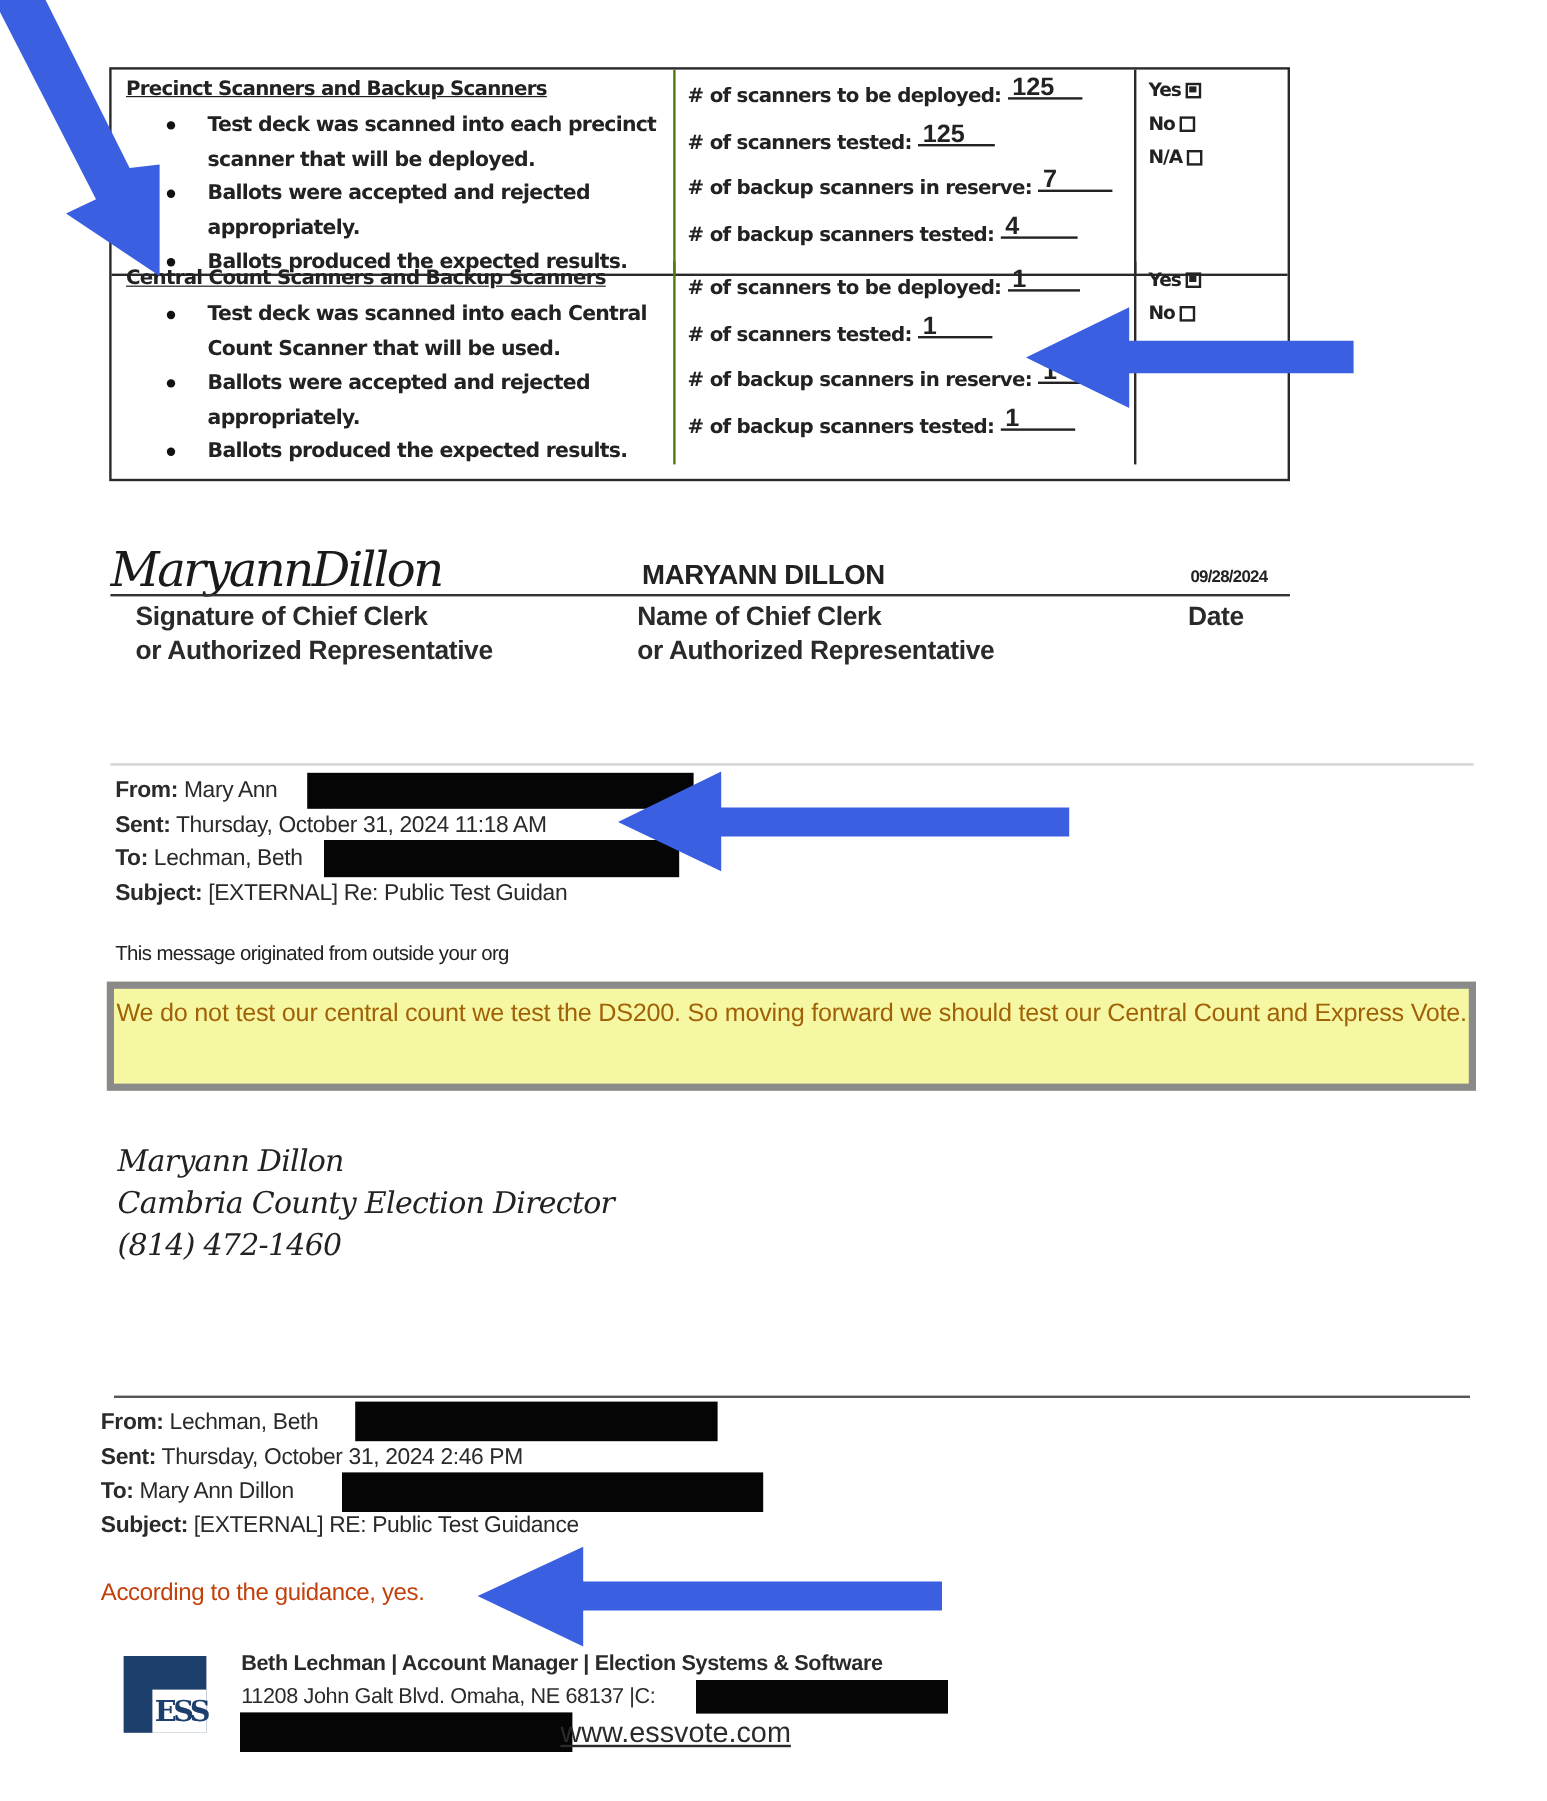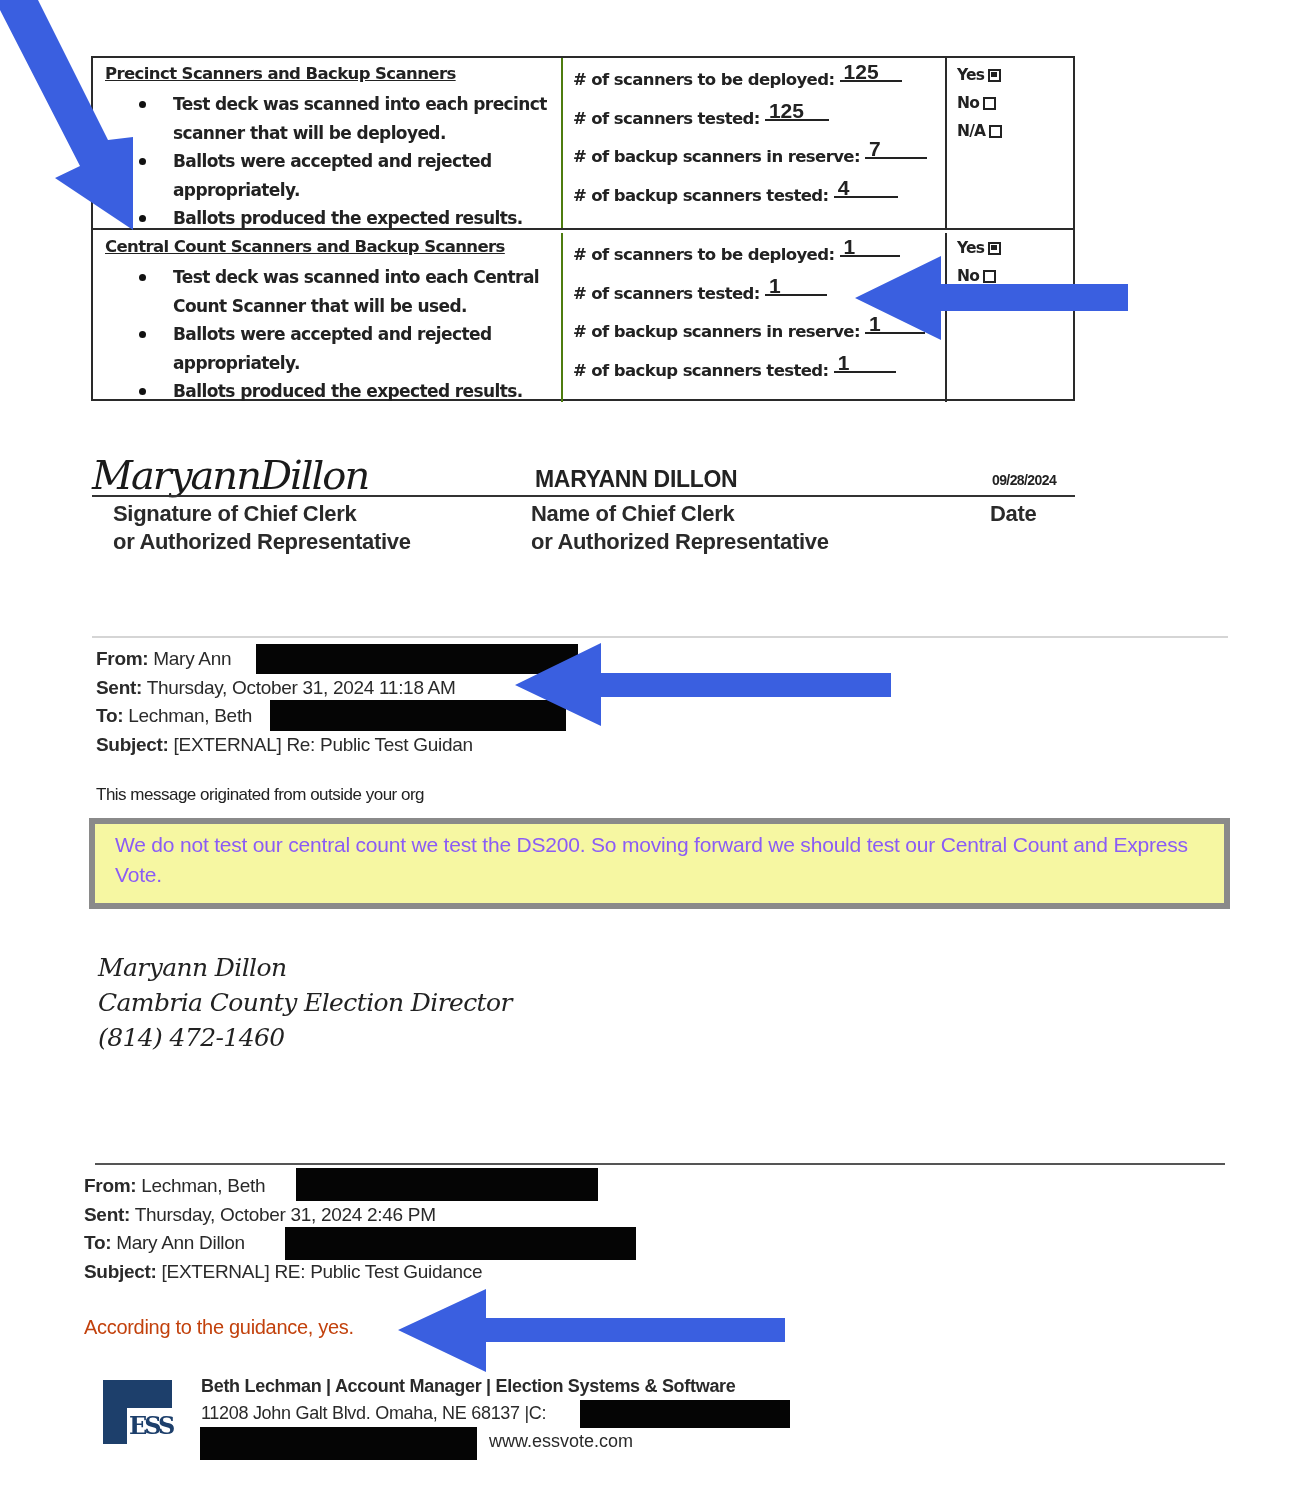--- a/index.html
+++ b/index.html
@@ -6,21 +6,21 @@
   html, body { width: 1289px; height: 1501px; background: #ffffff; overflow: hidden; }
   body { position: relative; font-family: "Liberation Sans", sans-serif; color: #1a1a1a; }
 
   
   .scan-table {
     position: absolute; left: 91px; top: 56px; width: 984px; height: 345px;
     border: 2px solid #2a2a2a;
   }
   .scan-row { position: absolute; left: 0; width: 980px; }
   .scan-row.r1 { top: 0; height: 172px; border-bottom: 2px solid #2a2a2a; }
-  .scan-row.r2 { top: 175px; height: 169px; }
+  .scan-row.r2 { top: 160px; height: 169px; }
   .col-desc { position: absolute; left: 0; top: 0; width: 470px; height: 100%; border-right: 2px solid #4d7c0f; }
   .col-counts { position: absolute; left: 470px; top: 0; width: 384px; height: 100%; border-right: 2px solid #2a2a2a; }
   .col-check { position: absolute; left: 854px; top: 0; width: 112px; height: 100%; }
 
   .sec-title {
     position: absolute; left: 12px; top: 6px;
     font-family: "DejaVu Sans", sans-serif; font-size: 16.5px; font-weight: bold;
     text-decoration: underline; color: #222; letter-spacing: -0.6px;
   }
   .bullet-list { position: absolute; left: 44px; top: 32px; list-style: none; }
@@ -72,40 +72,40 @@
   
   .divider { position: absolute; height: 2px; background: #d5d5d5; }
   .email-hdr { position: absolute; font-family: "Liberation Sans", sans-serif; font-size: 19px; line-height: 28.5px; color: #2a2a2a; letter-spacing: -0.3px; }
   .email-hdr .k { font-weight: bold; }
   .redact { position: absolute; background: #050505; }
   .ext-note { position: absolute; left: 96px; top: 785px; font-size: 17px; color: #222; letter-spacing: -0.5px; }
 
   .highlight-box {
     position: absolute; left: 89px; top: 818px; width: 1141px; height: 91px;
     background: #f6f7a2; border: 6px solid #8a8a8a; border-top-width: 6px;
-    padding: 6px 0 0 20px;
-    font-size: 21px; line-height: 30px; color: #8b5cf6; letter-spacing: -0.2px;
+    padding: 6px 0 0 2px;
+    font-size: 21px; line-height: 30px; color: #a16207; letter-spacing: -0.2px;
   }
 
   .signoff { position: absolute; left: 98px; top: 950px; font-family: "DejaVu Serif", serif; font-style: italic; font-size: 25px; line-height: 35px; color: #222; letter-spacing: -0.6px; }
 
   .reply-body { position: absolute; left: 84px; top: 1316px; font-size: 20px; color: #c2410c; letter-spacing: -0.3px; }
 
   .ess-logo {
     position: absolute; left: 103px; top: 1380px; width: 69px; height: 64px; background: #1d3f6b; padding-left: 15px;
   }
   .ess-logo .cut { position: absolute; left: 24px; top: 28px; width: 45px; height: 36px; background: #fff; }
   .ess-logo .txt {
     position: absolute; left: 26px; top: 32px; font-family: "DejaVu Serif", serif; font-weight: bold;
     font-size: 24px; color: #1d3f6b; letter-spacing: -3px; line-height: 28px;
   }
   .esig { position: absolute; left: 201px; font-size: 18px; color: #2a2a2a; letter-spacing: -0.3px; }
   .esig.name { top: 1376px; font-weight: bold; }
   .esig.addr { top: 1403px; }
-  .esig-link { position: absolute; left: 489px; top: 1431px; font-size: 18px; color: #2a2a2a; }
+  .esig-link { position: absolute; left: 467px; top: 1431px; font-size: 24px; color: #2a2a2a; text-decoration: underline; }
 
   
   .arrow { position: absolute; left: 0; top: 0; pointer-events: none; }
 </style>
 </head>
 <body>
 
 <div class="scan-table">
 
   <div class="scan-row r1">

